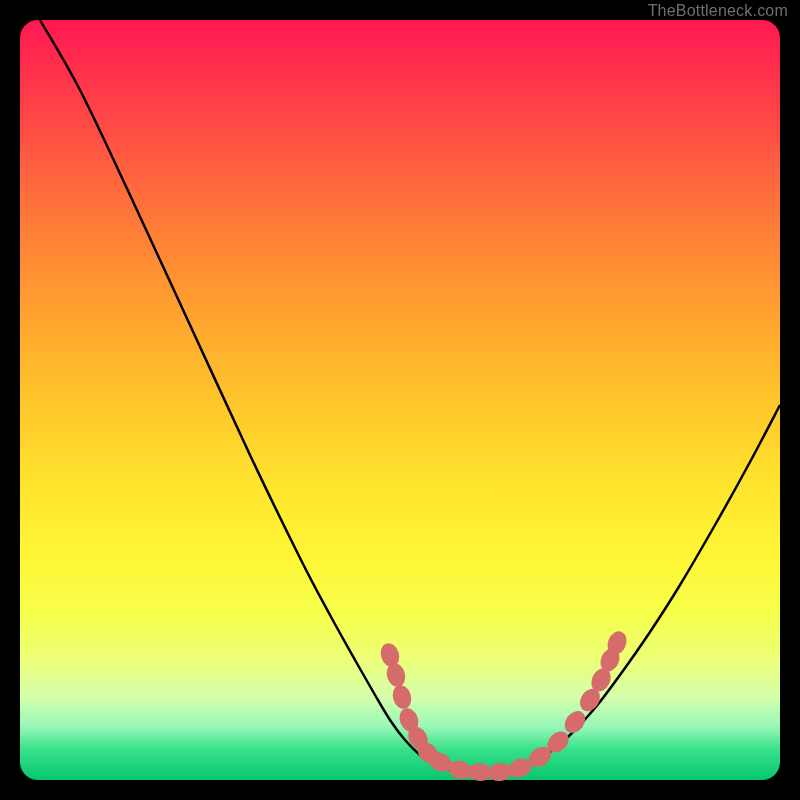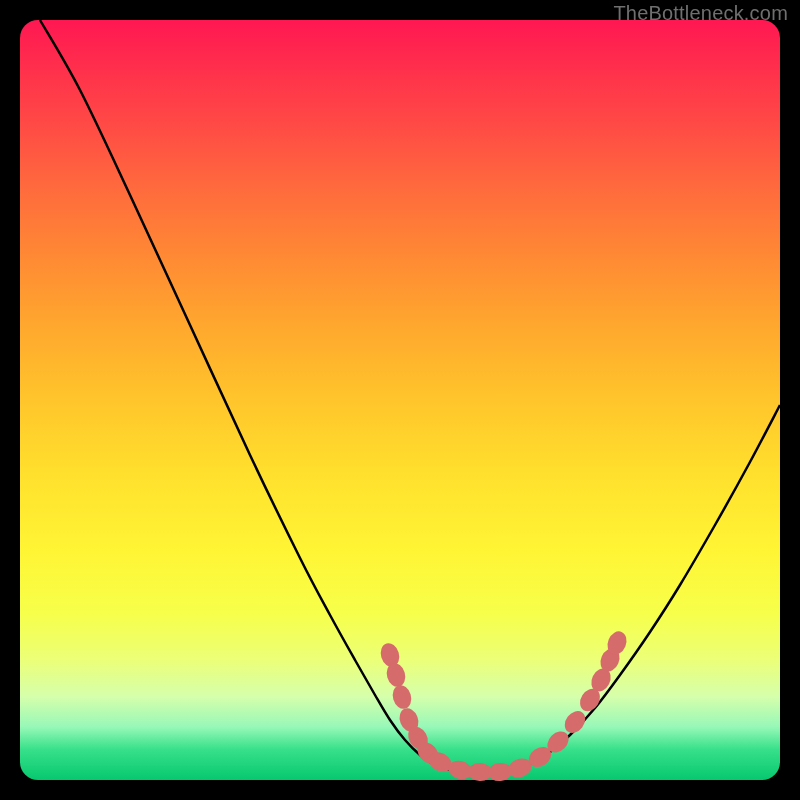--- a/index.html
+++ b/index.html
@@ -51,21 +51,21 @@
     top: 20px;
     width: 760px;
     height: 760px;
     overflow: visible;
   }
   .watermark {
     position: absolute;
     top: 2px;
     right: 12px;
     color: #6f6f6f;
-    font-size: 20px;
+    font-size: 16px;
     font-weight: 500;
     letter-spacing: 0.2px;
     user-select: none;
   }
 </style>
 </head>
 <body>
 
 <div class="stage">
   <div class="plot-area"></div>

